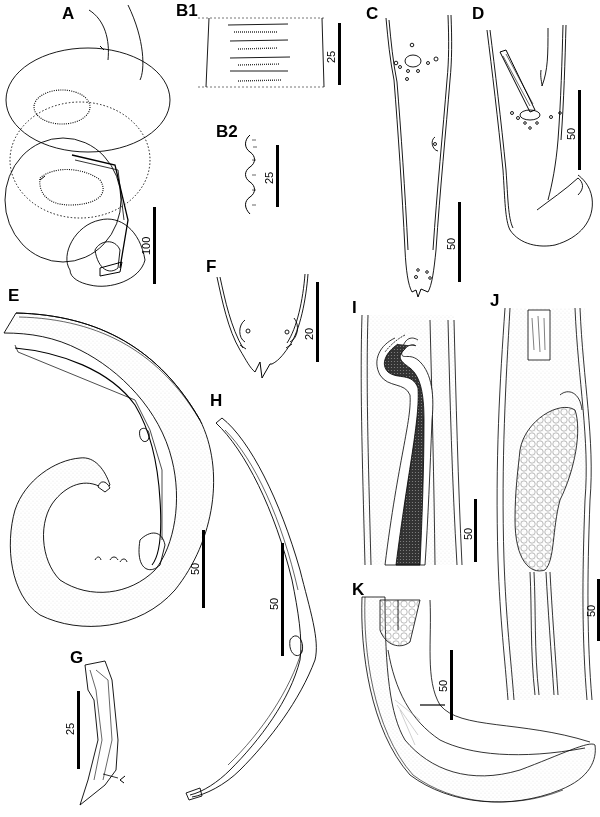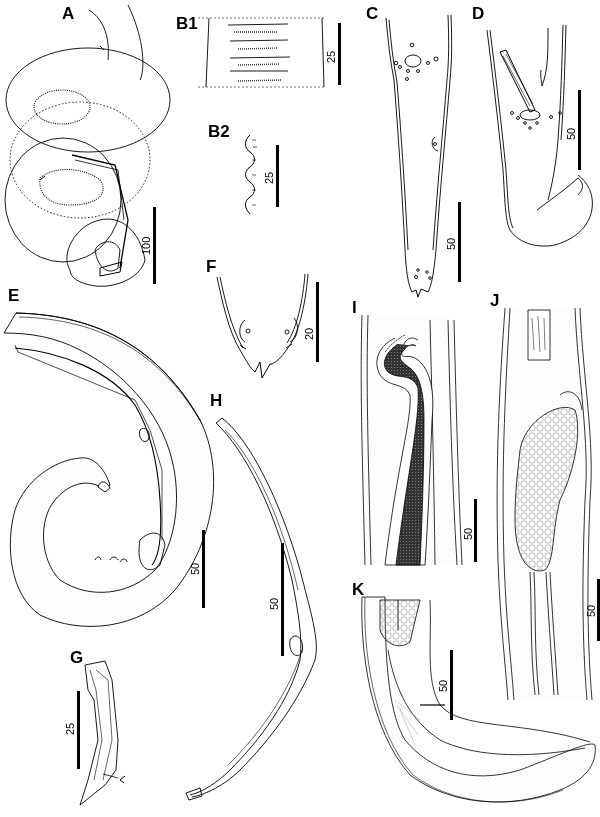--- a/index.html
+++ b/index.html
@@ -168,22 +168,22 @@
       <path d="M380,600 L380,630 C385,645 400,650 410,642 L420,600 Z" fill="url(#cells)"></path>
       <path d="M398,600 L398,630" fill="none"></path>
       <path d="M430,600 C432,640 425,680 440,705 C460,730 520,720 590,742" fill="none"></path>
       <path d="M388,650 C395,690 410,720 440,740 C470,755 520,760 585,748" fill="none"></path>
       <path d="M420,705 L445,705" fill="none" stroke-width="1.2"></path>
       <path d="M395,700 L420,720 M397,705 L418,735 M400,710 L415,745" fill="none" stroke="#888" stroke-width="0.4"></path>
     </g>
   </svg>
 
   <div class="lbl" style="left:62px;top:5px;">A</div>
-  <div class="lbl" style="left:176px;top:15px;text-align:right;">B1</div>
-  <div class="lbl" style="left:208px;top:123px;">B2</div>
+  <div class="lbl" style="left:176px;top:2px;text-align:right;">B1</div>
+  <div class="lbl" style="left:216px;top:123px;">B2</div>
   <div class="lbl" style="left:366px;top:5px;">C</div>
   <div class="lbl" style="left:472px;top:5px;">D</div>
   <div class="lbl" style="left:8px;top:287px;">E</div>
   <div class="lbl" style="left:206px;top:258px;">F</div>
   <div class="lbl" style="left:70px;top:649px;">G</div>
   <div class="lbl" style="left:210px;top:392px;">H</div>
   <div class="lbl" style="left:352px;top:299px;">I</div>
   <div class="lbl" style="left:490px;top:292px;">J</div>
   <div class="lbl" style="left:352px;top:581px;">K</div>
 

